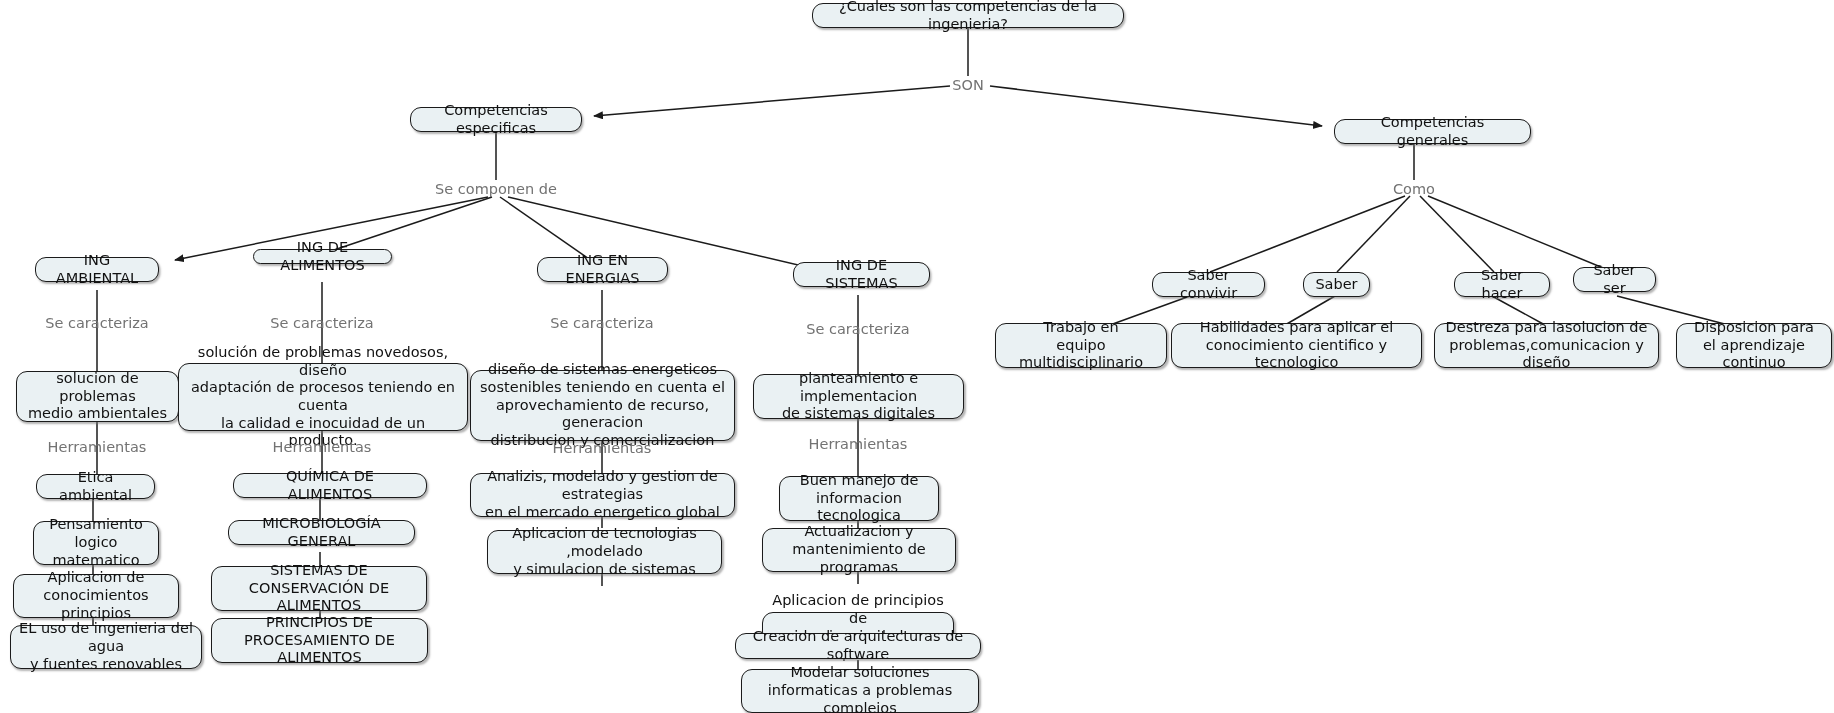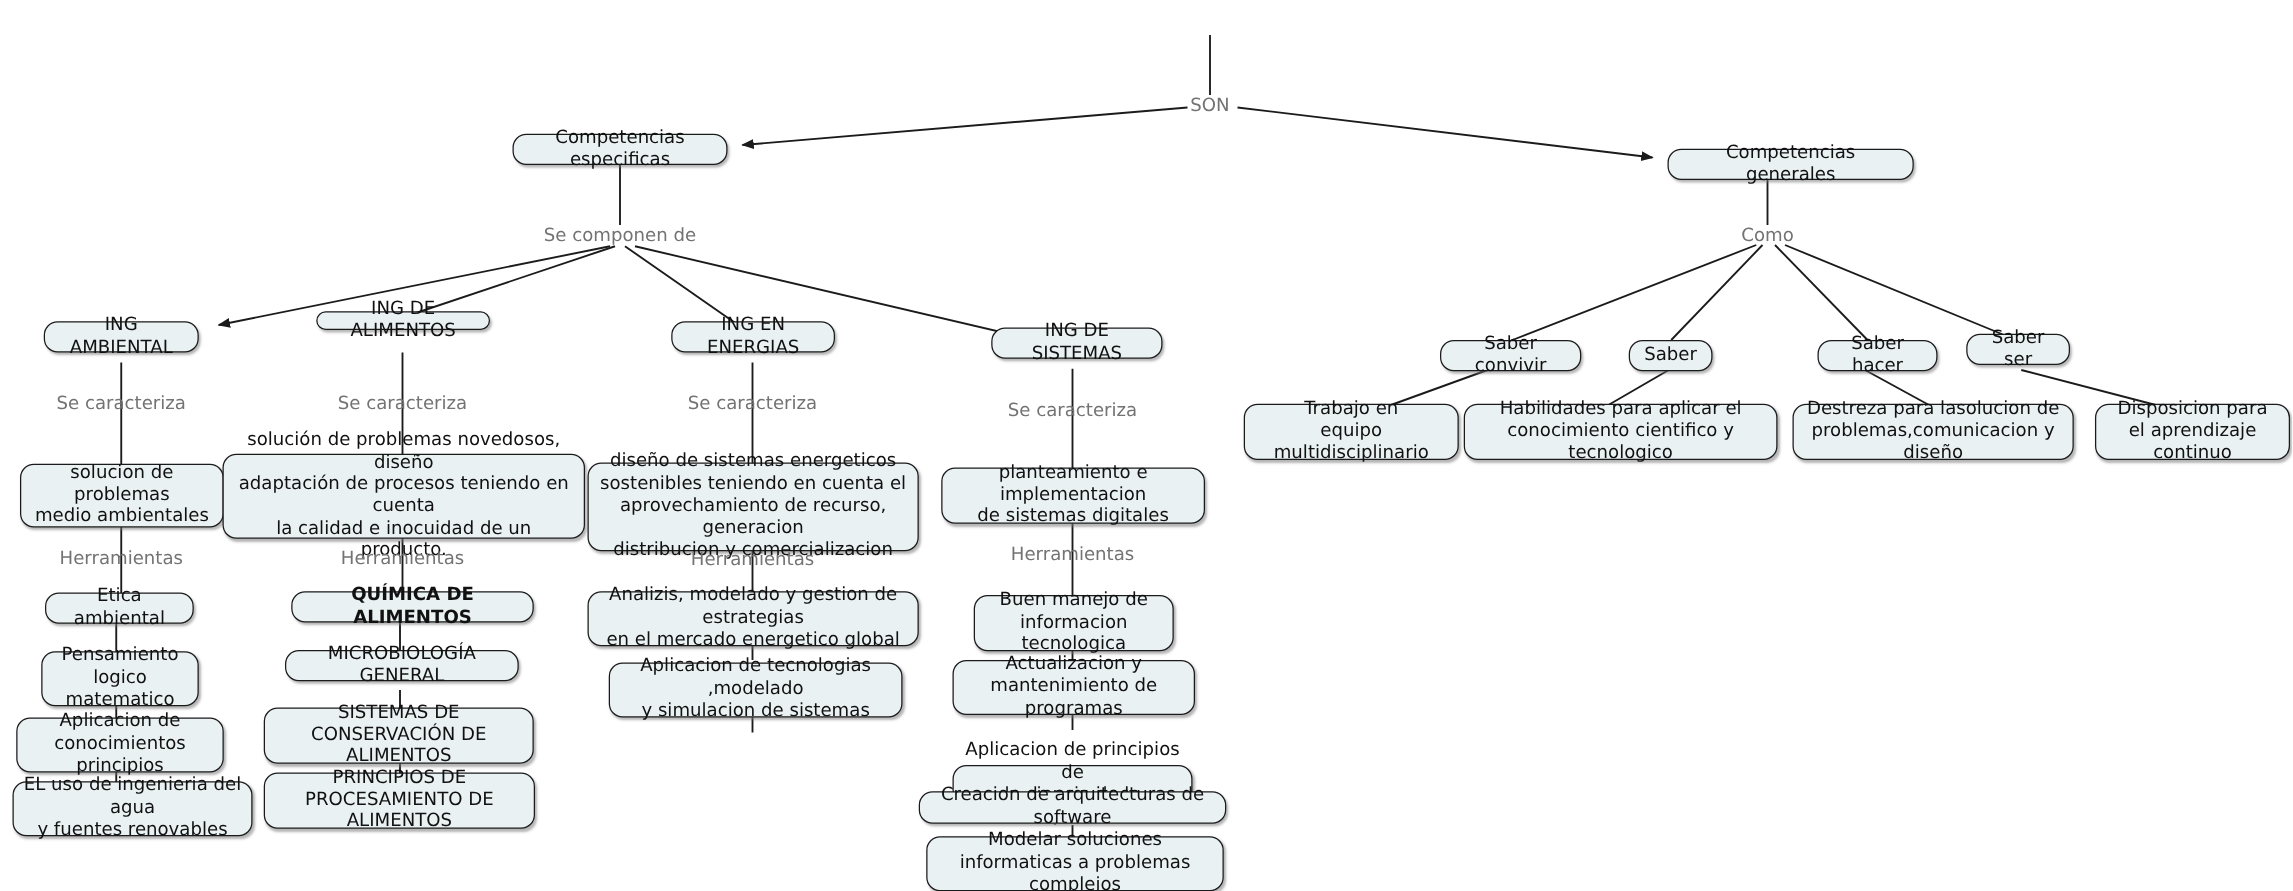--- a/index.html
+++ b/index.html
@@ -108,20 +108,23 @@
       <path d="M1420,196 L1494,272"></path>
       <path d="M1428,196 L1613,272"></path>
 
       <path d="M1190,296 L1110,325"></path>
       <path d="M1335,296 L1285,325"></path>
       <path d="M1492,296 L1545,325"></path>
       <path d="M1617,296 L1740,328"></path>
     </g>
   </svg>
 
+  <div class="node" style="left:812px; top:3px; width:312px; height:25px;">
+    <span>¿Cuales son las competencias de la ingenieria?</span>
+  </div>
 
   <div class="link-label" style="left:968px; top:78px;"><span>SON</span></div>
 
   <div class="node" style="left:410px; top:107px; width:172px; height:25px;">
     <span>Competencias especificas</span>
   </div>
 
   <div class="node" style="left:1334px; top:119px; width:197px; height:25px;text-align:center;">
     <span>Competencias generales</span>
   </div>
@@ -188,21 +191,21 @@
   </div>
   <div class="node" style="left:13px; top:574px; width:166px; height:44px;">
     <span>Aplicacion de
 conocimientos principios</span>
   </div>
   <div class="node" style="left:10px; top:625px; width:192px; height:44px;">
     <span>EL uso de ingenieria del agua
 y fuentes renovables</span>
   </div>
 
-  <div class="node" style="left:233px; top:473px; width:194px; height:25px;font-weight:bold;">
+  <div class="node" style="left:233px; top:473px; width:194px; height:25px;">
     <span>QUÍMICA DE ALIMENTOS</span>
   </div>
   <div class="node" style="left:228px; top:520px; width:187px; height:25px;">
     <span>MICROBIOLOGÍA GENERAL</span>
   </div>
   <div class="node" style="left:211px; top:566px; width:216px; height:45px;">
     <span>SISTEMAS DE
 CONSERVACIÓN DE ALIMENTOS</span>
   </div>
   <div class="node" style="left:211px; top:618px; width:217px; height:45px;">

